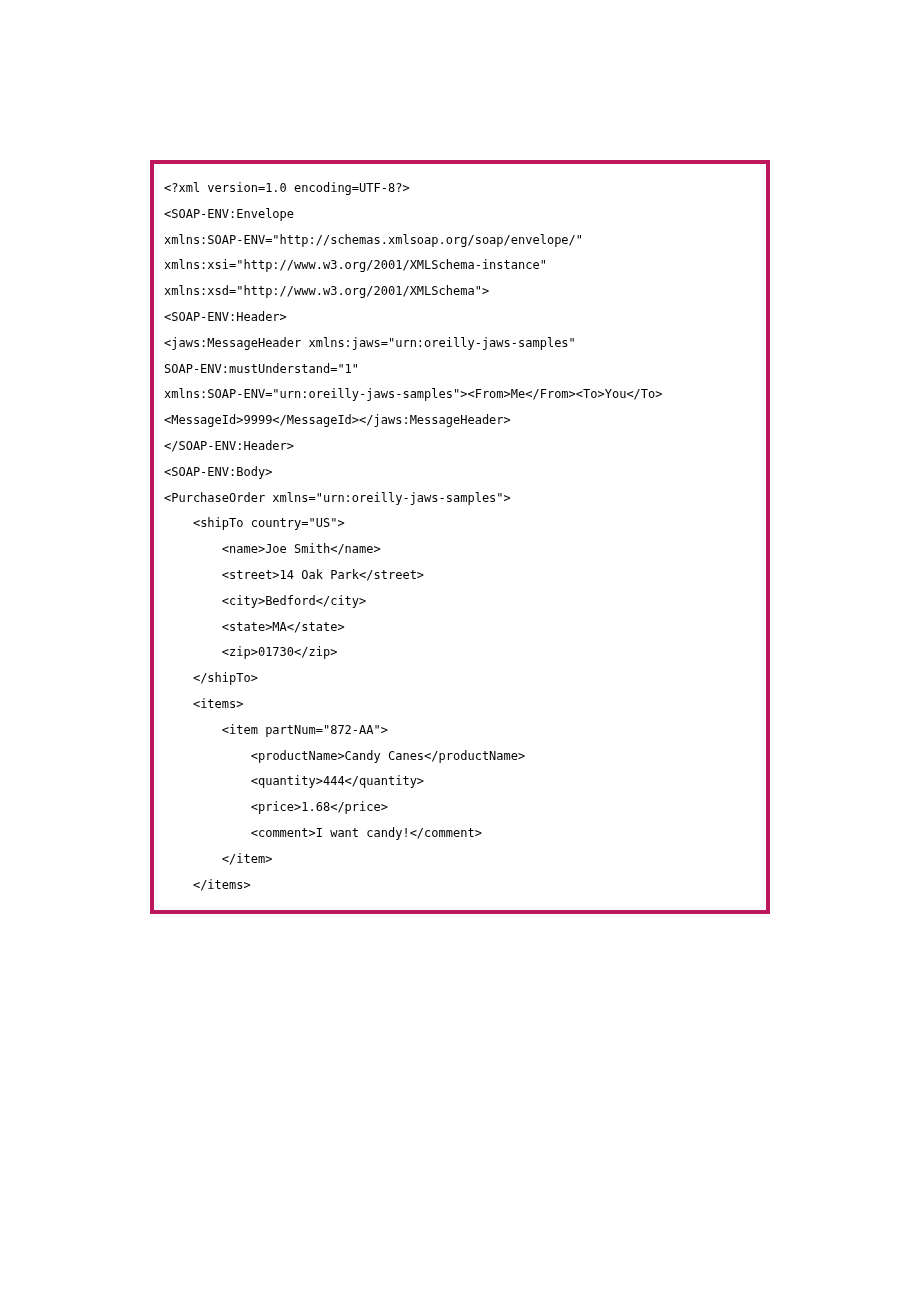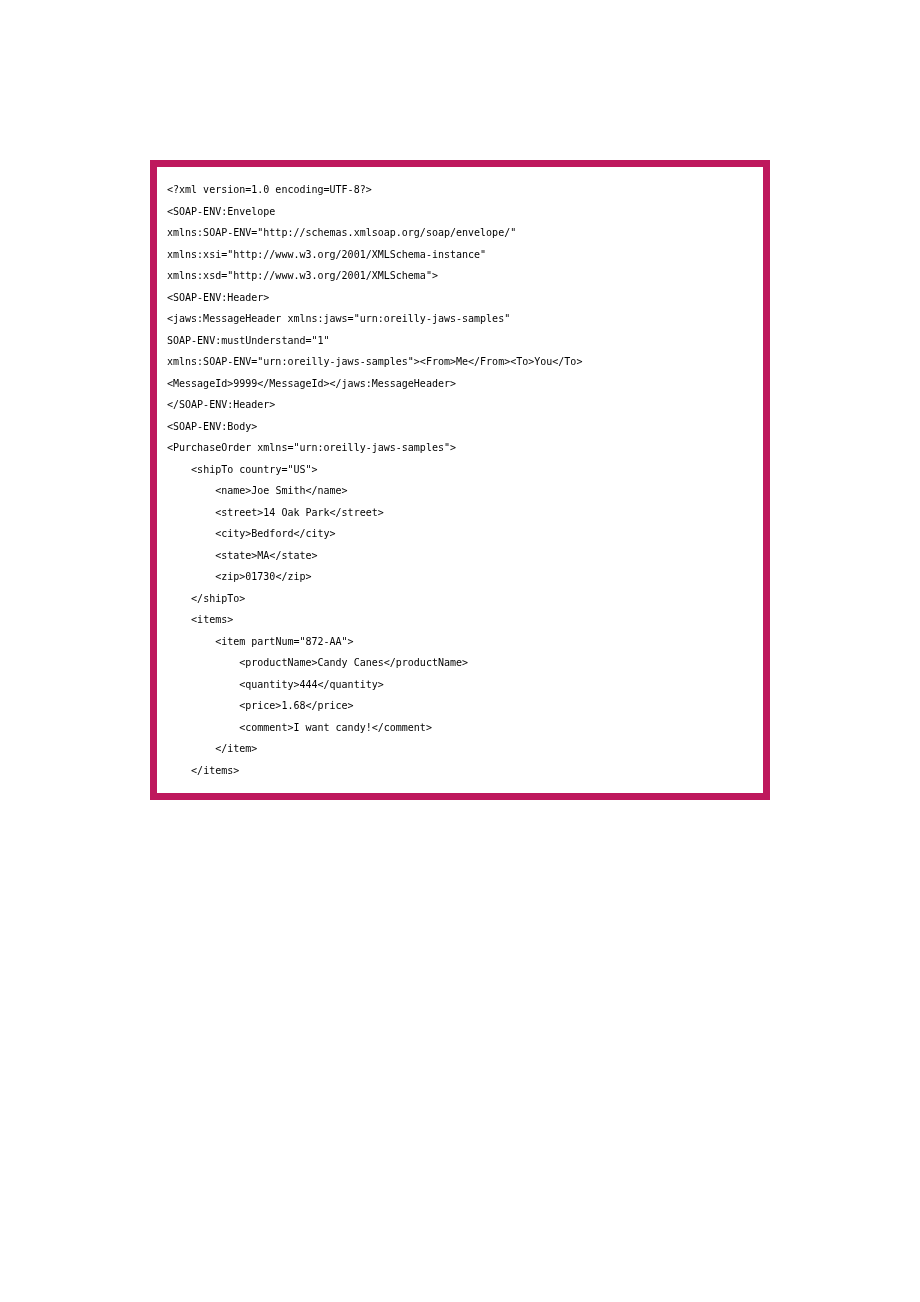--- a/index.html
+++ b/index.html
@@ -5,24 +5,24 @@
 * { margin: 0; padding: 0; box-sizing: border-box; }
 body {
   background: #ffffff;
   width: 920px;
   height: 1302px;
   padding-top: 160px;
   padding-left: 150px;
   padding-right: 150px;
 }
 .code-box {
-  border: 7px solid #be185d;
+  border: 4px solid #be185d;
   padding: 12px 10px;
   font-family: "SimSun", "NSimSun", "MS Gothic", monospace;
-  font-size: 10px;
+  font-size: 12px;
   line-height: 2.15;
   color: #000000;
   white-space: pre-wrap;
   word-break: break-all;
 }
 </style>
 </head>
 <body>
 
 <div class="code-box"><span>&lt;?xml version=1.0 encoding=UTF-8?&gt;

